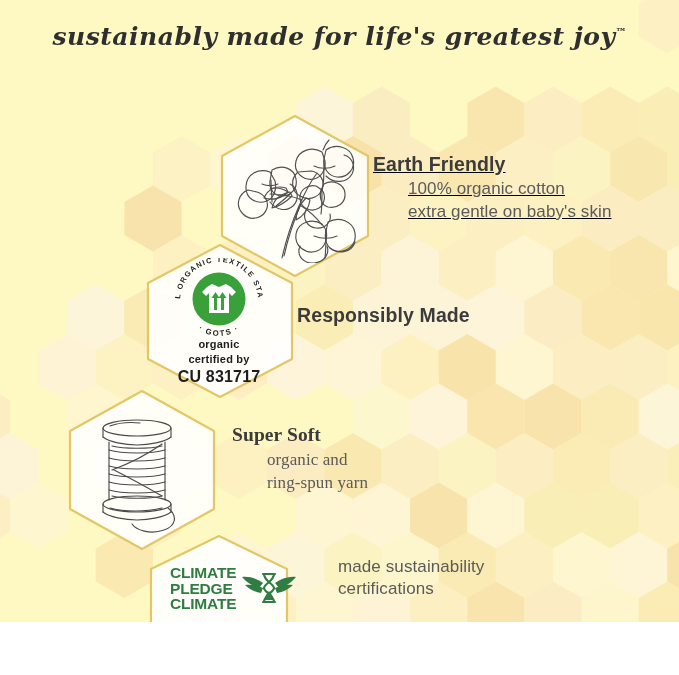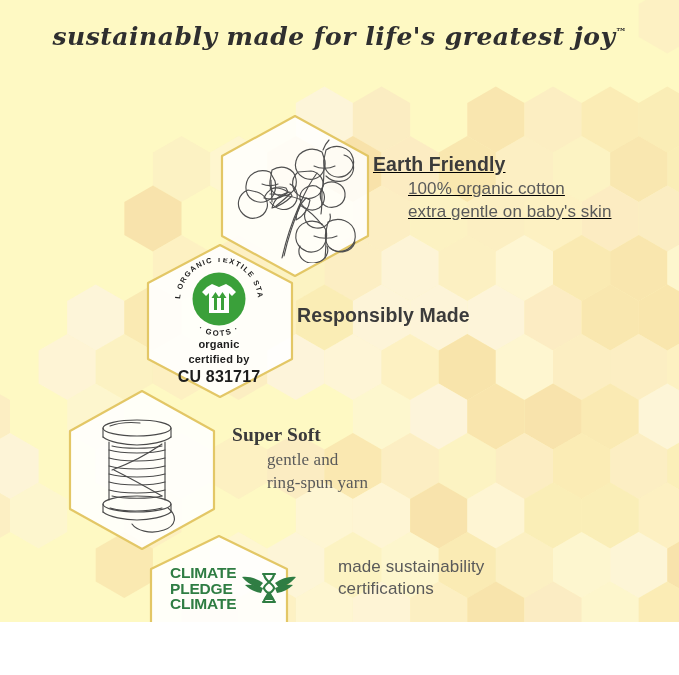--- a/index.html
+++ b/index.html
@@ -363,21 +363,21 @@
       <path d="M95 100 L95 108"></path>
       <path d="M27 108 C33 113 49 116 61 116 C73 116 89 113 95 108"></path>
       <path d="M34 104 C46 108 72 108 86 104"></path>
 
       <path d="M92 104 C102 112 100 122 88 126 C74 131 60 126 56 120"></path>
     </g>
   </svg>
 
   <div class="feature-text" style="left:232px;top:423px;font-family:Liberation Serif, serif;">
     <div class="feature-title">Super Soft</div>
-    <div class="feature-line">gentle and</div>
+    <div class="feature-line">organic and</div>
     <div class="feature-line">ring-spun yarn</div>
   </div>
 
   <div class="hexframe" style="left:143px;top:533px;">
     <svg width="152" height="136" viewBox="0 0 152 136">
       <polygon points="76,3 144,36 144,100 76,133 8,100 8,36" fill="#ffffff" fill-opacity="0.9" stroke="#e3c766" stroke-width="2.2" stroke-linejoin="round"></polygon>
     </svg>
   </div>
 
   <div class="cpf-wrap" style="left:170px;top:565px;">

